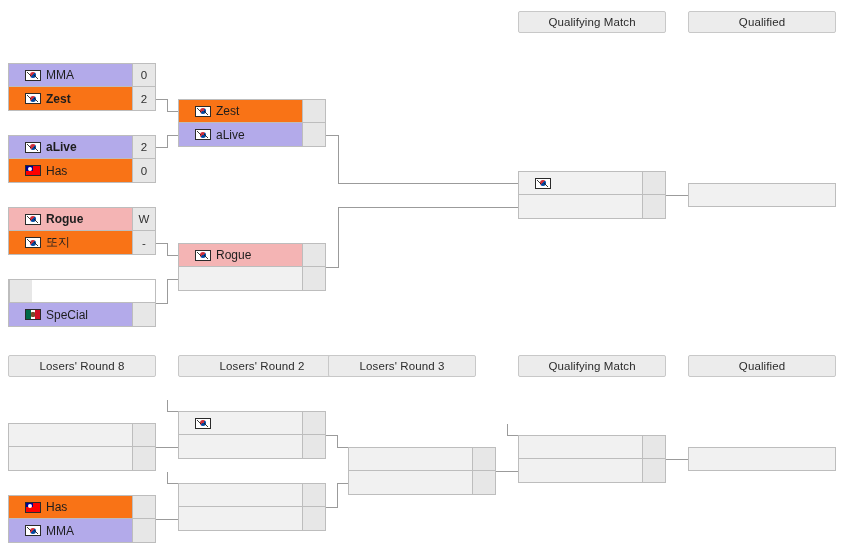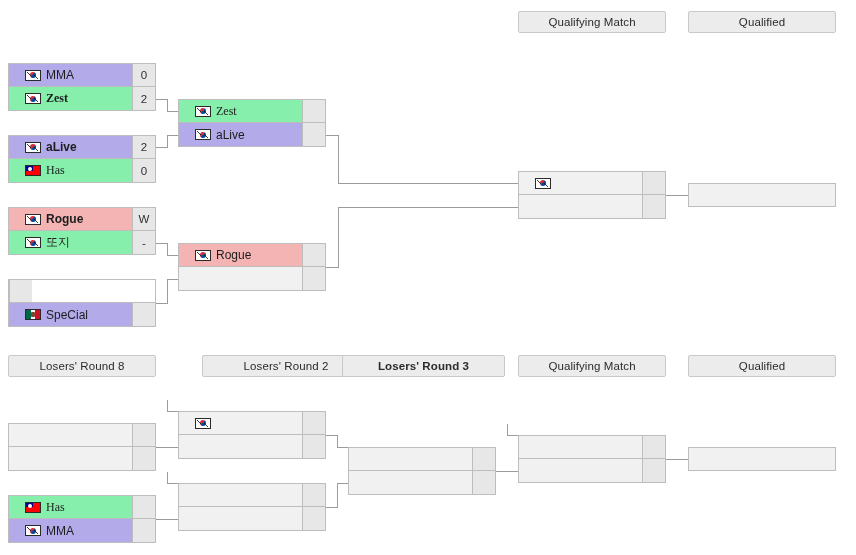--- a/index.html
+++ b/index.html
@@ -59,21 +59,21 @@
     align-items:center;
     justify-content:center;
     background:#e7e7e7;
     border-left:1px solid #bdbdbd;
     box-sizing:border-box;
     font-size:11.5px;
     color:#303030;
   }
 
   
-  .bg-win  .team-name{background:#86efac;font-family:Liberation Serif, serif;}
+  .bg-win  .team-name{background:#f97316;}
   .bg-loss .team-name{background:#b3aaea;}
   .bg-fft  .team-name{background:#f4b4b4;}
   .bg-none .team-name{background:#f1f1f1;}
 
   .nm{font-size:12px;color:#1d1d1d;}
   .nm.bold{font-weight:bold;}
 
   
   .flag{
     width:16px;height:11px;
@@ -277,24 +277,24 @@
 
   <div class="line h" style="left:326px;top:267px;width:12px;"></div>
   <div class="line v" style="left:338px;top:207px;height:61px;"></div>
   <div class="line h" style="left:338px;top:207px;width:180px;"></div>
 
   <div class="line h" style="left:666px;top:195px;width:22px;"></div>
 
   <div class="round-header" style="left:8px;top:355px;width:148px;">
     <span>Losers' Round 8</span>
   </div>
-  <div class="round-header" style="left:178px;top:355px;width:168px;margin-left:24px;">
+  <div class="round-header" style="left:178px;top:355px;width:168px;">
     <span>Losers' Round 2</span>
   </div>
-  <div class="round-header" style="left:342px;top:355px;width:163px;font-weight:bold;">
+  <div class="round-header" style="left:328px;top:355px;width:148px;">
     <span>Losers' Round 3</span>
   </div>
   <div class="round-header" style="left:518px;top:355px;width:148px;">
     <span>Qualifying Match</span>
   </div>
   <div class="round-header" style="left:688px;top:355px;width:148px;">
     <span>Qualified</span>
   </div>
 
   <div class="match" style="left:8px;top:423px;width:148px;">

